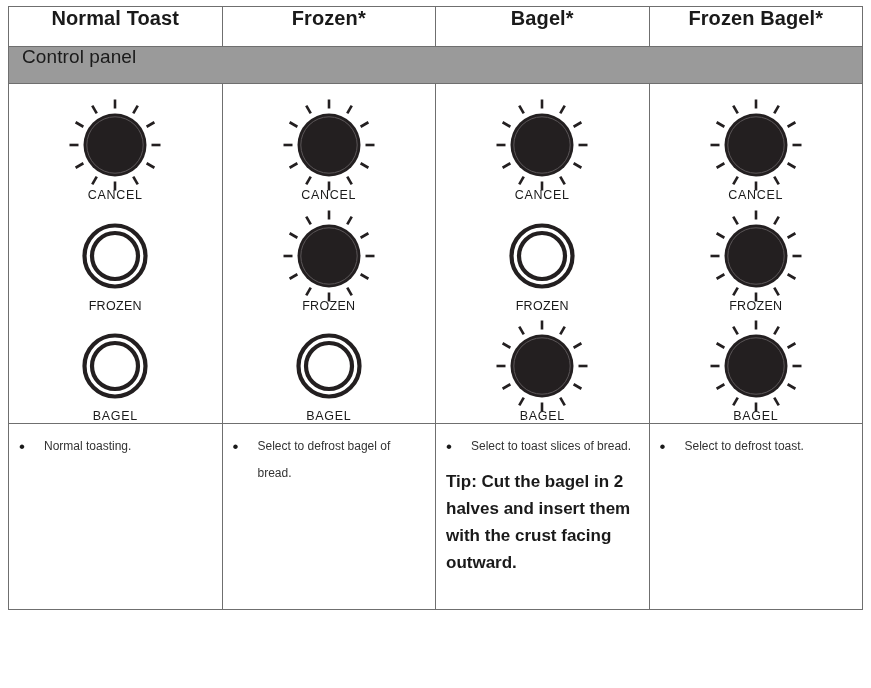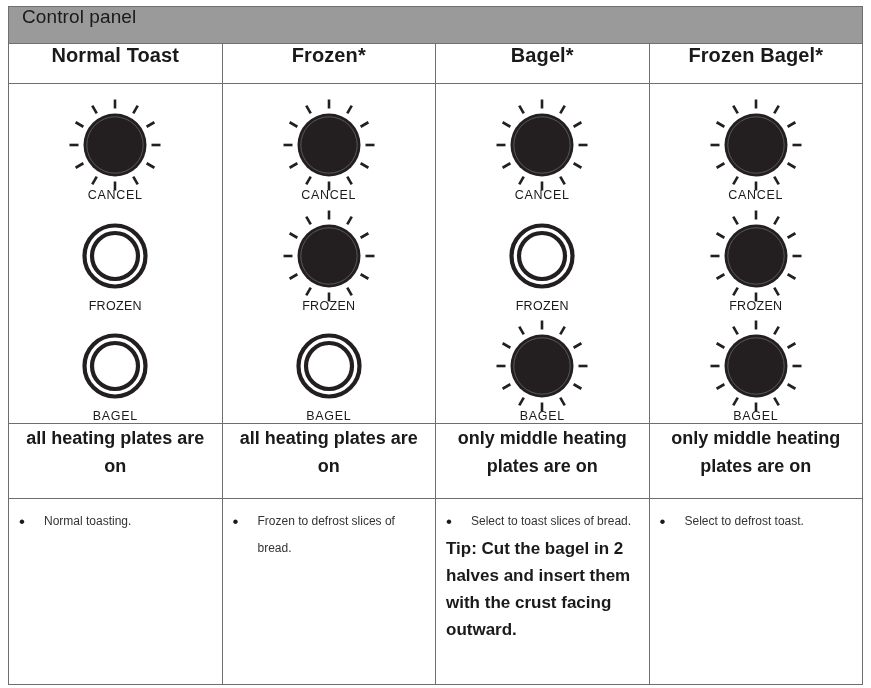--- a/index.html
+++ b/index.html
@@ -139,47 +139,47 @@
     line-height: 27px;
     color: #333333;
     display: block;
   }
   .tip-text {
     font-size: 17px;
     line-height: 27px;
     font-weight: 700;
     color: #1a1a1a;
     display: block;
-    margin-top: 0;
+    margin-top: 8px;
   }
 </style>
 </head>
 <body>
 
 <div class="sheet">
   <table class="panel">
     <tbody>
       <tr>
+        <td class="col-head">
+          <span class="col-head-text">Normal Toast</span>
+        </td>
+        <td class="col-head">
+          <span class="col-head-text">Frozen*</span>
+        </td>
+        <td class="col-head">
+          <span class="col-head-text">Bagel*</span>
+        </td>
+        <td class="col-head">
+          <span class="col-head-text">Frozen Bagel*</span>
+        </td>
+      </tr>
+
+      <tr>
         <td class="title-cell" colspan="4">
           <span class="title-text">Control panel</span>
-        </td>
-      </tr>
-
-      <tr>
-        <td class="col-head">
-          <span class="col-head-text">Normal Toast</span>
-        </td>
-        <td class="col-head">
-          <span class="col-head-text">Frozen*</span>
-        </td>
-        <td class="col-head">
-          <span class="col-head-text">Bagel*</span>
-        </td>
-        <td class="col-head">
-          <span class="col-head-text">Frozen Bagel*</span>
         </td>
       </tr>
 
       <tr>
         <td class="knob-cell">
           <div class="knob-stack">
               <div class="knob-group">
                 <span>
                   <svg class="knob-art" viewBox="0 0 96 96" xmlns="http://www.w3.org/2000/svg">
                     <line x1="48.00" y1="11.50" x2="48.00" y2="2.50" stroke="#231f20" stroke-width="2.6" stroke-linecap="butt"></line>
@@ -392,50 +392,36 @@
                     <circle cx="48" cy="48" r="31.5" fill="#231f20"></circle>
                     <circle cx="48" cy="48" r="28.2" fill="none" stroke="#5b5658" stroke-width="1"></circle>
                   </svg>
                 </span>
                 <span class="knob-label">BAGEL</span>
               </div>
             </div>
         </td>
       </tr>
 
-      <tr>
-        <td class="status-cell">
-          <span class="status-text">all heating plates are on</span>
-        </td>
-        <td class="status-cell">
-          <span class="status-text">all heating plates are on</span>
-        </td>
-        <td class="status-cell">
-          <span class="status-text">only middle heating plates are on</span>
-        </td>
-        <td class="status-cell">
-          <span class="status-text">only middle heating plates are on</span>
-        </td>
-      </tr>
 
       <tr>
         <td class="notes-cell">
           <div class="bullet-row">
             <span class="bullet-dot">•</span>
             <span class="bullet-body">
               <span class="note-text">Normal toasting.</span>
             </span>
           </div>
           <span class="tip-text"></span>
         </td>
         <td class="notes-cell">
           <div class="bullet-row">
             <span class="bullet-dot">•</span>
             <span class="bullet-body">
-              <span class="note-text">Frozen to defrost slices of bread.</span>
+              <span class="note-text">Select to defrost bagel of bread.</span>
             </span>
           </div>
           <span class="tip-text"></span>
         </td>
         <td class="notes-cell">
           <div class="bullet-row">
             <span class="bullet-dot">•</span>
             <span class="bullet-body">
               <span class="note-text">Select to toast slices of bread.</span>
             </span>

